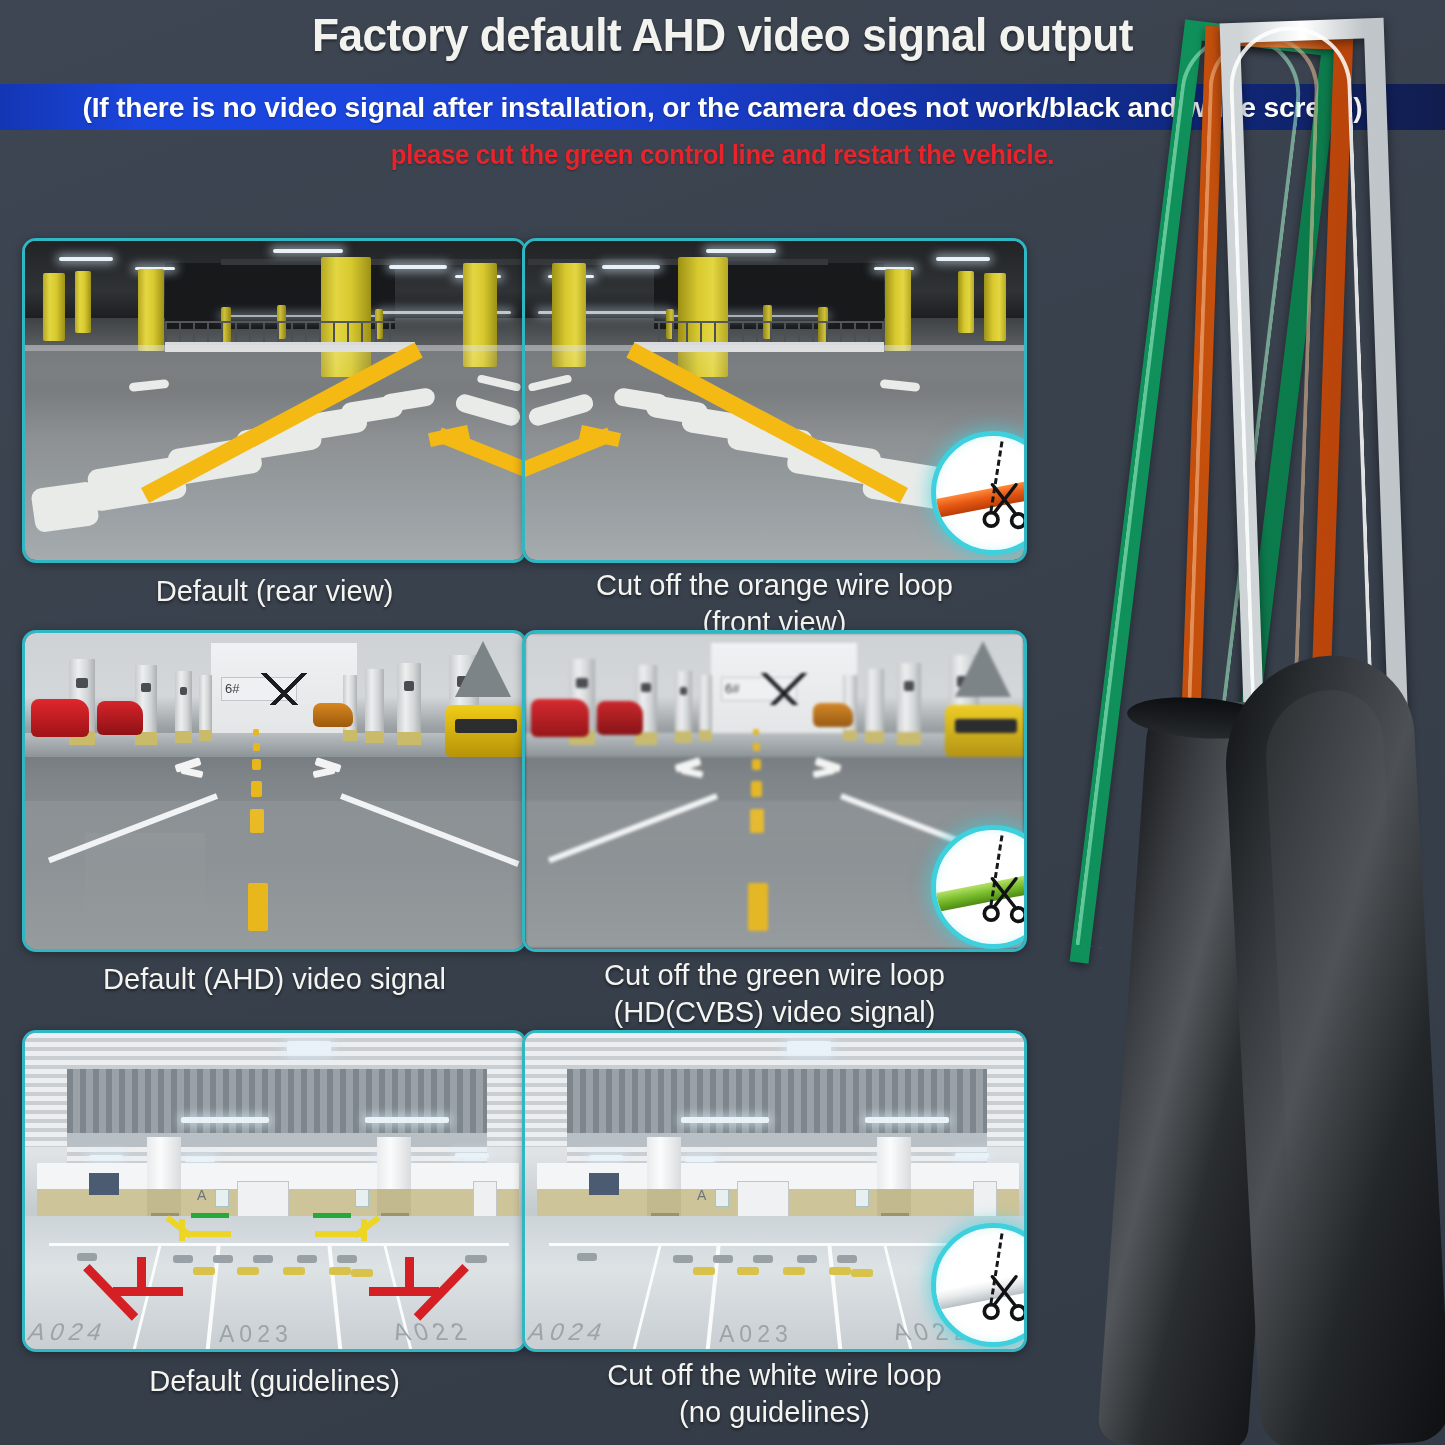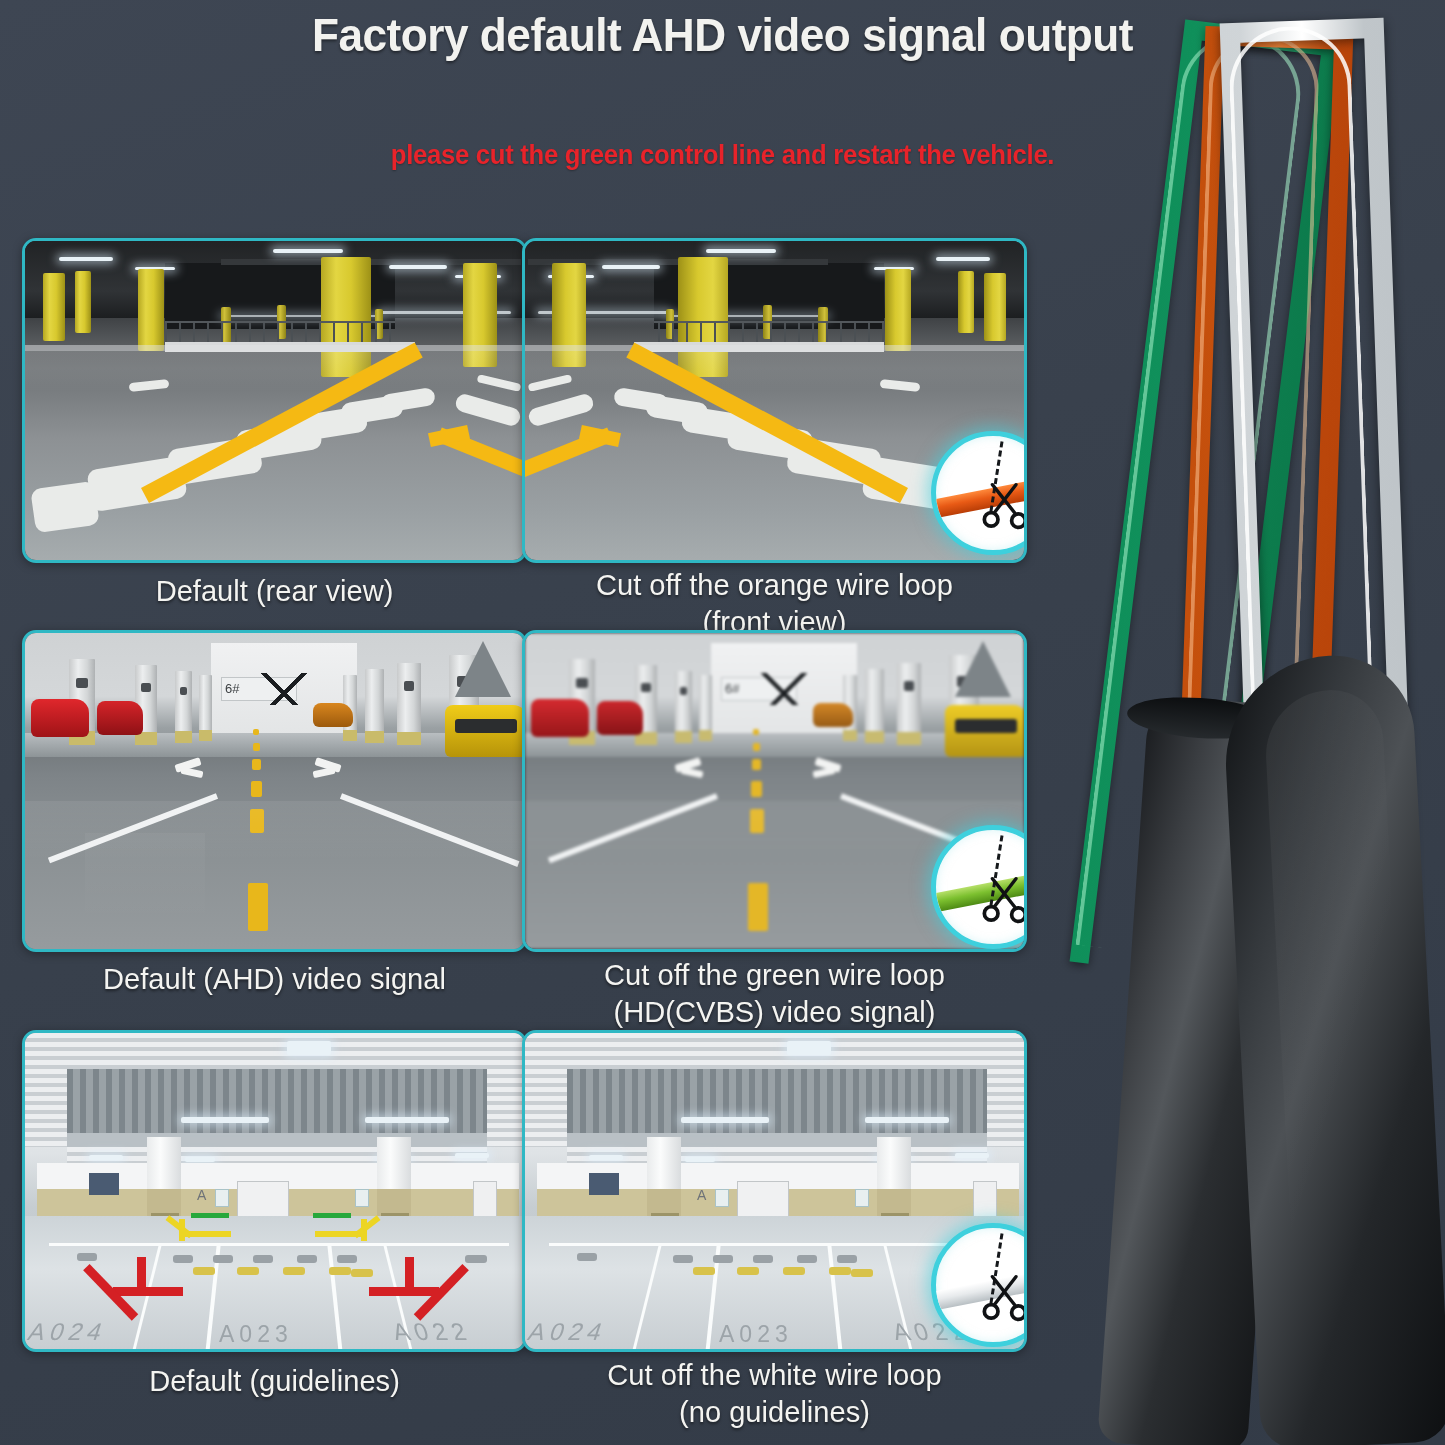--- a/index.html
+++ b/index.html
@@ -181,20 +181,23 @@
   .sheath { position:absolute; border-radius:44px 30px 24px 24px;
       background: linear-gradient(100deg,#191b1e 0%, #3a3d41 22%, #53575b 40%, #2b2e31 62%, #141618 100%); }
 </style>
 </head>
 <body>
 
 <div id="canvas">
 
   <div class="header-title">Factory default AHD video signal output</div>
 
+  <div class="banner">
+    <div class="banner-text">(If there is no video signal after installation, or the camera does not work/black and white screen)</div>
+  </div>
 
   <div class="subnote">please cut the green control line and restart the vehicle.</div>
 
   <div class="panel" style="left:22px; top:238px; width:505px; height:325px;">
     <div class="photo">
       <div class="g1"></div>
       <div class="ceiling1"></div>
 
       <div class="cwall" style="left:140px; top:22px; width:230px; height:66px; background:#17191b;"></div>
       <div class="cwall" style="left:196px; top:18px; width:300px; height:6px; background:#35383b;"></div>

